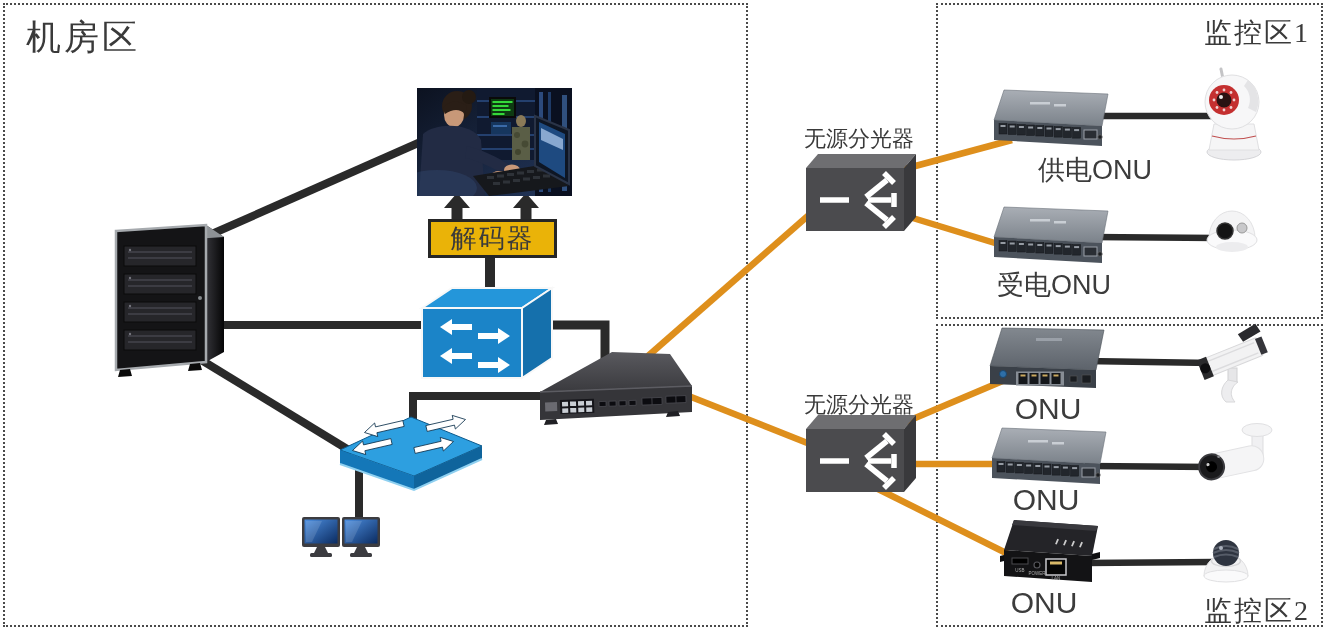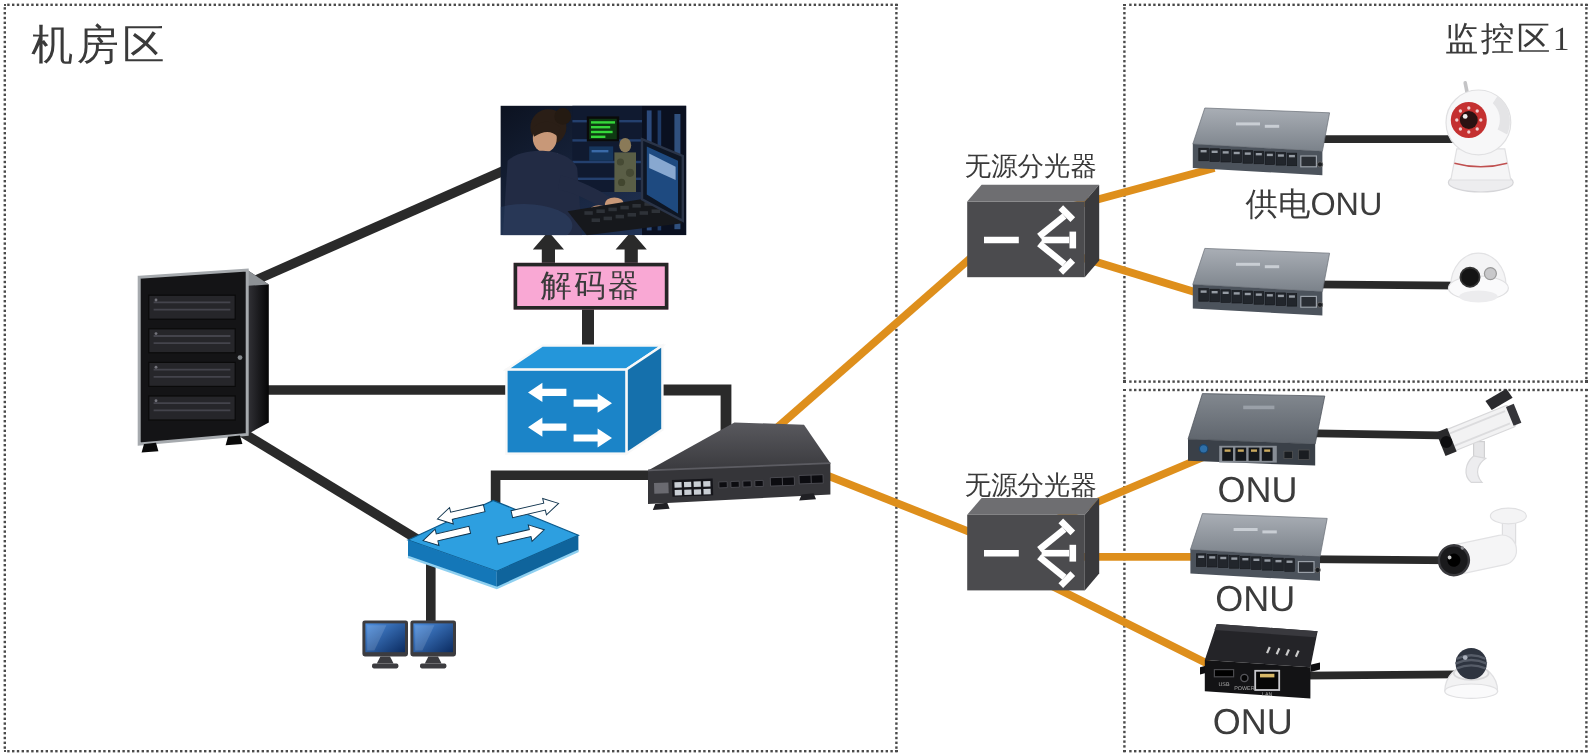--- a/index.html
+++ b/index.html
@@ -15,21 +15,21 @@
   .lbl-splitter{width:150px;text-align:center;font-size:22px;}
   .lbl-sp1{left:784px;top:124px;}
   .lbl-sp2{left:784px;top:390px;}
   .lbl-onu{width:124px;text-align:center;font-size:27px;color:#3c3c3c;}
   .lbl-onu1{left:992px;top:152px;margin-left:41px;}
   .lbl-onu2{left:992px;top:267px;}
   .lbl-onu3{left:986px;top:392px;font-size:30px;}
   .lbl-onu4{left:984px;top:483px;font-size:30px;}
   .lbl-onu5{left:982px;top:586px;font-size:30px;}
   .lbl-olt{left:536px;top:442px;font-size:31px;font-weight:800;color:#e60019;letter-spacing:1px;}
-  #decoder-box{position:absolute;left:428px;top:219px;width:123px;height:33px;background:#f9a8d4;
+  #decoder-box{position:absolute;left:428px;top:219px;width:123px;height:33px;background:#eab308;
                border:3px solid #262626;z-index:4;display:flex;align-items:center;justify-content:center;
                font-size:26px;color:#3a3a3a;letter-spacing:2px;}
 </style>
 </head>
 <body>
 
 <div id="canvas">
 
   <div class="zonebox" style="left:3px;top:3px;width:741px;height:620px;"></div>
   <div class="zonebox" style="left:936px;top:3px;width:383px;height:312px;"></div>
@@ -422,27 +422,29 @@
       <circle cx="24" cy="19" r="13" fill="#2e3440"></circle>
       <path d="M12,15 Q24,9 36,15" fill="none" stroke="#565c68" stroke-width="2"></path>
       <path d="M11,19 Q24,13 37,19" fill="none" stroke="#565c68" stroke-width="2"></path>
       <path d="M12,23 Q24,18 36,23" fill="none" stroke="#565c68" stroke-width="2"></path>
       <circle cx="19" cy="14" r="2" fill="#aab0bc"></circle>
     </g>
   </svg>
 
   <div class="lbl lbl-room">机房区</div>
   <div class="lbl lbl-zone lbl-zone1" style="right:14px;left:auto;">监控区1</div>
+  <div class="lbl lbl-zone lbl-zone2" style="right:14px;left:auto;">监控区2</div>
 
   <div id="decoder-box">
     <span>解码器</span>
   </div>
 
 
   <div class="lbl lbl-splitter lbl-sp1">无源分光器</div>
   <div class="lbl lbl-splitter lbl-sp2">无源分光器</div>
 
   <div class="lbl lbl-onu lbl-onu1">供电ONU</div>
+  <div class="lbl lbl-onu lbl-onu2">受电ONU</div>
   <div class="lbl lbl-onu lbl-onu3">ONU</div>
   <div class="lbl lbl-onu lbl-onu4">ONU</div>
   <div class="lbl lbl-onu lbl-onu5">ONU</div>
 
 </div>
 
 </body></html>

